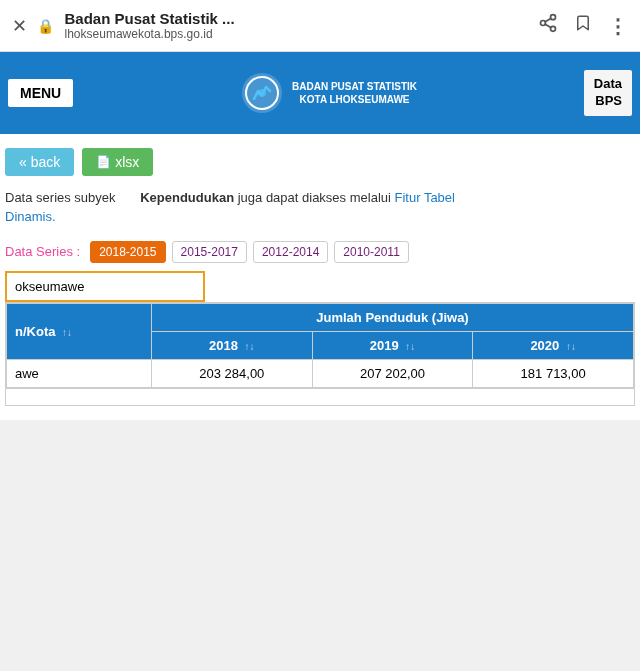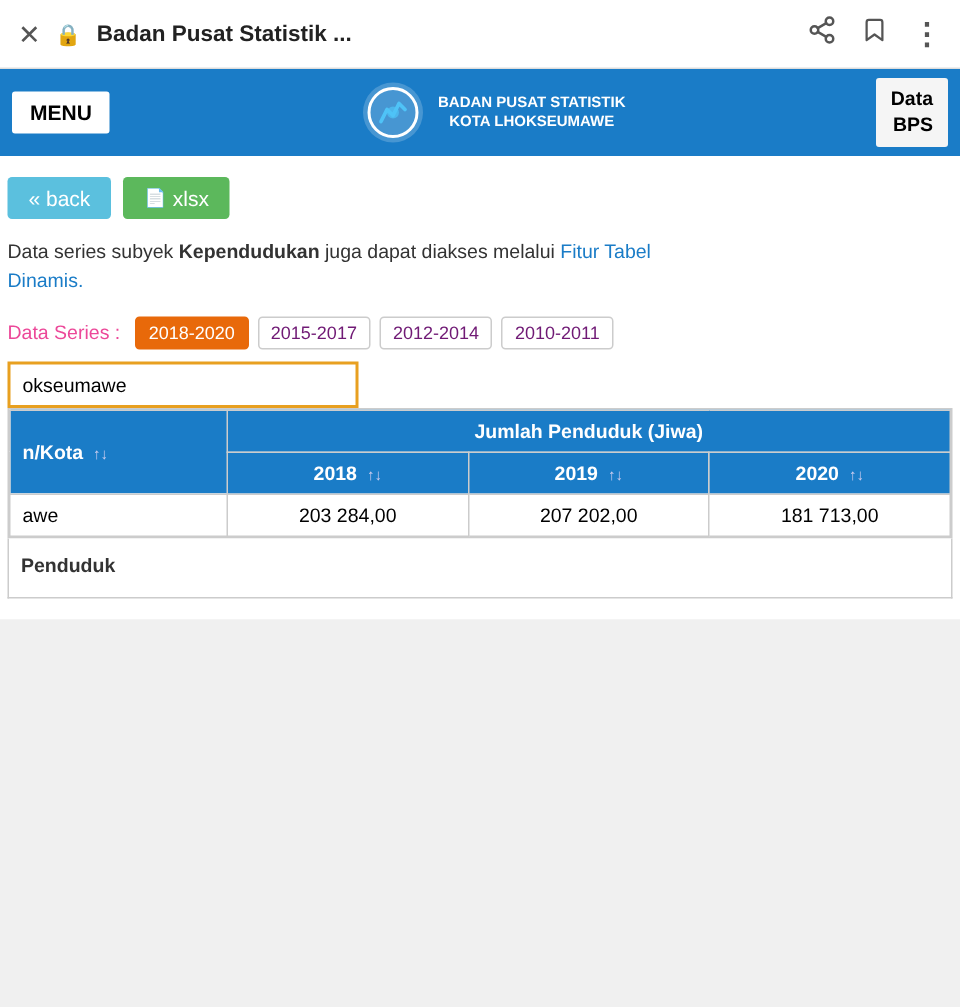--- a/index.html
+++ b/index.html
@@ -20,21 +20,21 @@
     .browser-bar .title-area { flex: 1; }
     .browser-bar .site-title { font-size: 15px; font-weight: bold; color: #222; }
     .browser-bar .site-url { font-size: 12px; color: #555; }
     .browser-bar .action-icons { display: flex; gap: 16px; align-items: center; color: #555; font-size: 18px; }
 
     
     .nav-bar {
       background: #1a7cc7;
       display: flex;
       align-items: center;
-      padding: 6px 8px;
+      padding: 18px 8px;
       gap: 8px;
     }
     .nav-bar .menu-btn {
       background: #fff;
       border: none;
       padding: 6px 12px;
       font-size: 14px;
       font-weight: bold;
       cursor: pointer;
       border-radius: 2px;
@@ -103,21 +103,21 @@
       gap: 4px;
     }
 
     
     .info-text {
       font-size: 13px;
       color: #333;
       margin-bottom: 14px;
       line-height: 1.5;
     }
-    .info-text .bold { font-weight: bold; }
+    .info-text .bold { font-weight: bold; margin-left: 21px; }
     .info-text .link { color: #1a7cc7; cursor: pointer; }
 
     
     .data-series-row {
       display: flex;
       align-items: center;
       gap: 6px;
       margin-bottom: 8px;
       flex-wrap: wrap;
     }
@@ -142,21 +142,21 @@
       background: #fff;
       color: #701a75;
       border-color: #ccc;
     }
 
     
     .search-input {
       border: 2px solid #e8a020;
       padding: 6px 8px;
       font-size: 13px;
-      width: 234px;
+      width: 200px;
       margin-bottom: 0;
       outline: none;
     }
 
     
     .table-wrapper {
       overflow-x: auto;
       border: 1px solid #ccc;
       margin-top: 0;
     }
@@ -204,20 +204,21 @@
     }
   </style>
 </head>
 <body>
 
 <div class="browser-bar">
   <span class="close-icon">✕</span>
   <span class="lock-icon">🔒</span>
   <div class="title-area">
     <div class="site-title">Badan Pusat Statistik ...</div>
+    <div class="site-url">lhokseumawekota.bps.go.id</div>
   </div>
   <div class="action-icons">
     <span style="font-size:18px; color:#555;">
       
       <svg width="20" height="20" viewBox="0 0 24 24" fill="none" stroke="#555" stroke-width="2" stroke-linecap="round" stroke-linejoin="round">
         <circle cx="18" cy="5" r="3"></circle>
           <circle cx="6" cy="12" r="3"></circle>
           <circle cx="18" cy="19" r="3"></circle>
         <line x1="8.59" y1="13.51" x2="15.42" y2="17.49"></line>
           <line x1="15.41" y1="6.51" x2="8.59" y2="10.49"></line>
@@ -264,21 +265,21 @@
   </div>
 
   
   <div class="info-text">
     <span>Data series subyek </span><span class="bold">Kependudukan</span><span> juga dapat diakses melalui </span><span class="link">Fitur Tabel</span><br><span class="link">Dinamis.</span>
   </div>
 
   
   <div class="data-series-row">
     <span class="data-series-label">Data Series :</span>
-    <span class="series-tag active">2018-2020</span>
+    <span class="series-tag active">2018-2015</span>
     <span class="series-tag inactive">2015-2017</span>
     <span class="series-tag inactive">2012-2014</span>
     <span class="series-tag inactive">2010-2011</span>
   </div>
 
   
   <input class="search-input" type="text" value="okseumawe" style="">
 
   
   <div class="table-wrapper">
@@ -312,16 +313,15 @@
           <td>203 284,00</td>
           <td>207 202,00</td>
           <td>181 713,00</td>
         </tr>
       </tbody>
     </table>
   </div>
 
   
   <div class="note-section">
-    <div class="note-title">Penduduk</div>
   </div>
 
 </div>
 
 </body></html>

